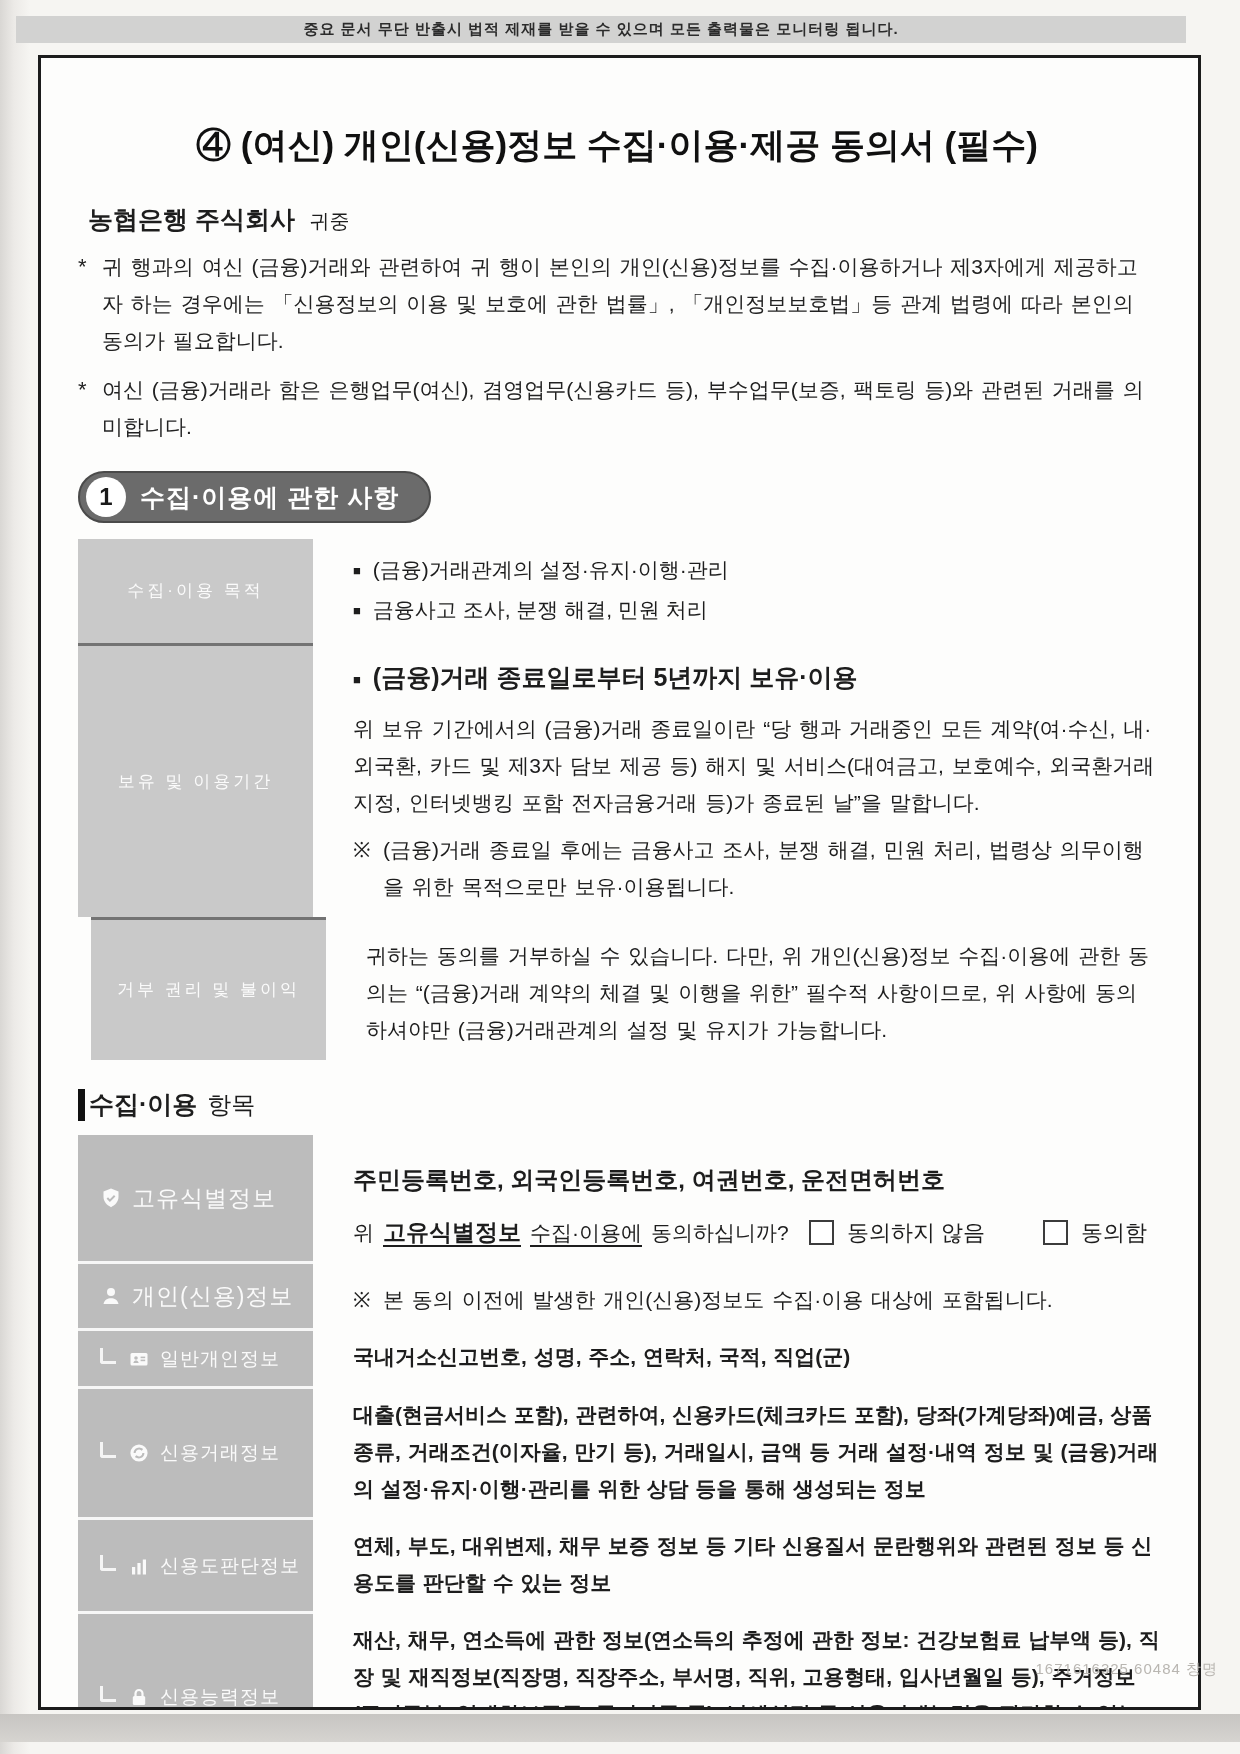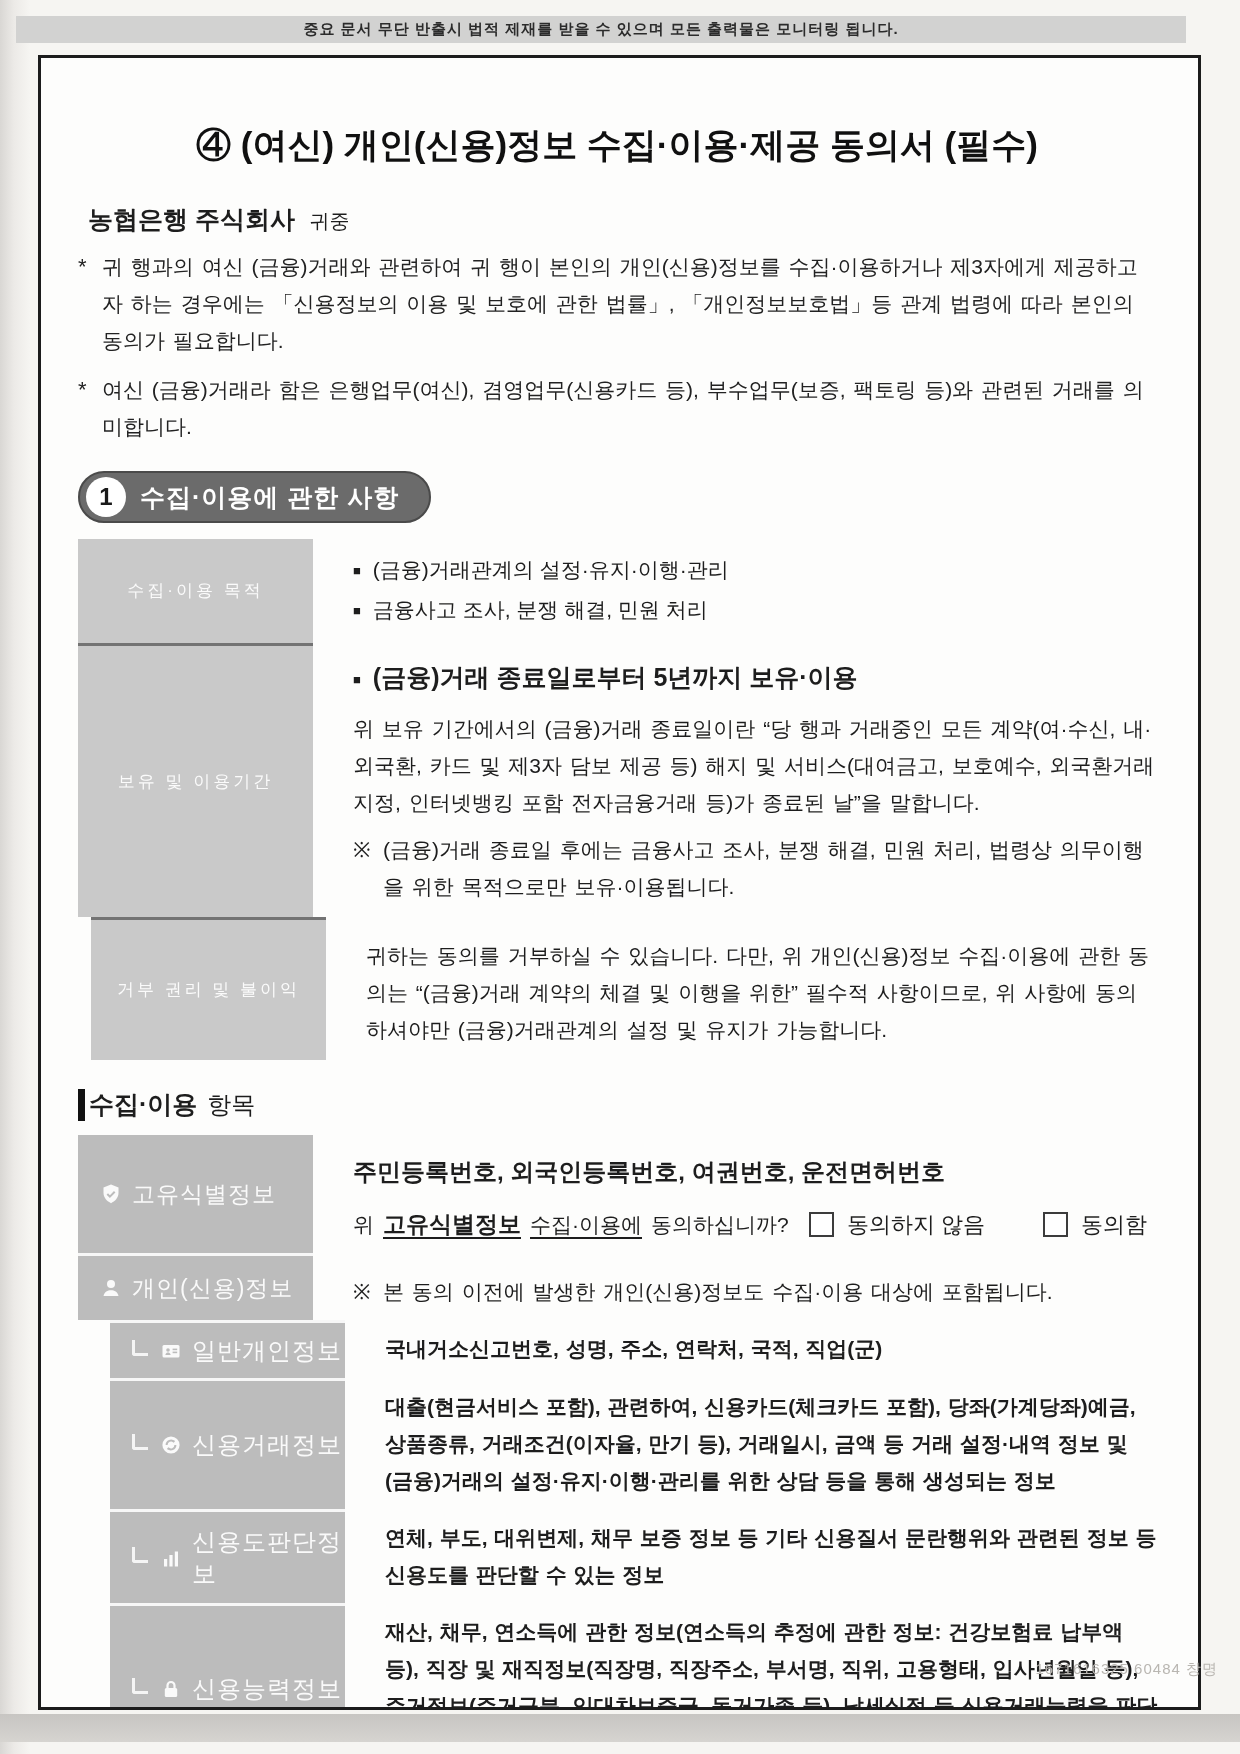--- a/index.html
+++ b/index.html
@@ -73,36 +73,36 @@
   .items-bar{flex:none;width:7px;height:32px;background:#111;margin-right:4px;}
   .items-header b{font-size:25px;font-weight:800;}
   .items-header .rest{font-size:24px;margin-left:10px;}
 
   .itable{margin-top:14px;width:1083px;}
   .itable .row{display:flex;}
   .itable .cell-l{
     flex:none;width:235px;background:#bcbcbc;color:#fafafa;box-sizing:border-box;
     display:flex;align-items:center;padding-left:22px;font-size:23px;letter-spacing:1px;
   }
-  .itable .cell-l.sub{font-size:24px;margin-left:32px;}
+  .itable .cell-l.sub{font-size:19px;}
   .itable .row + .row .cell-l{border-top:3px solid #f7f7f7;}
   .itable .cell-r{flex:1;padding:10px 0 10px 40px;font-size:21px;line-height:37px;box-sizing:border-box;}
   .ir1{min-height:118px;}
   .ir2{min-height:58px;}
   .ir3{min-height:58px;}
   .ir4{min-height:106px;}
   .ir5{min-height:80px;}
   .ir6{min-height:120px;}
   .tree{
     flex:none;width:13px;height:13px;margin-right:12px;
     border-left:3px solid #f5f5f5;border-bottom:3px solid #f5f5f5;
     border-bottom-left-radius:3px;transform:translateY(-3px);
   }
   .licon{flex:none;width:22px;height:22px;margin-right:10px;}
-  .ihead{font-size:24px;font-weight:800;letter-spacing:0px;margin-top:8px;}
+  .ihead{font-size:24px;font-weight:800;letter-spacing:0px;margin-top:16px;}
   .ibody{word-spacing:1px;font-weight:bold;}
   .question{display:flex;align-items:center;margin-top:16px;}
   .q-seg{margin-right:9px;}
   .q-term{font-weight:800;font-size:23px;text-decoration:underline;text-underline-offset:5px;}
   .q-mid{text-decoration:underline;text-underline-offset:5px;}
   .opts{margin-left:auto;display:flex;align-items:center;gap:58px;padding-right:14px;}
   .opt{display:flex;align-items:center;}
   .checkbox{
     width:21px;height:21px;border:2px solid #3c3c3c;background:#fff;
     display:inline-block;margin-right:13px;

